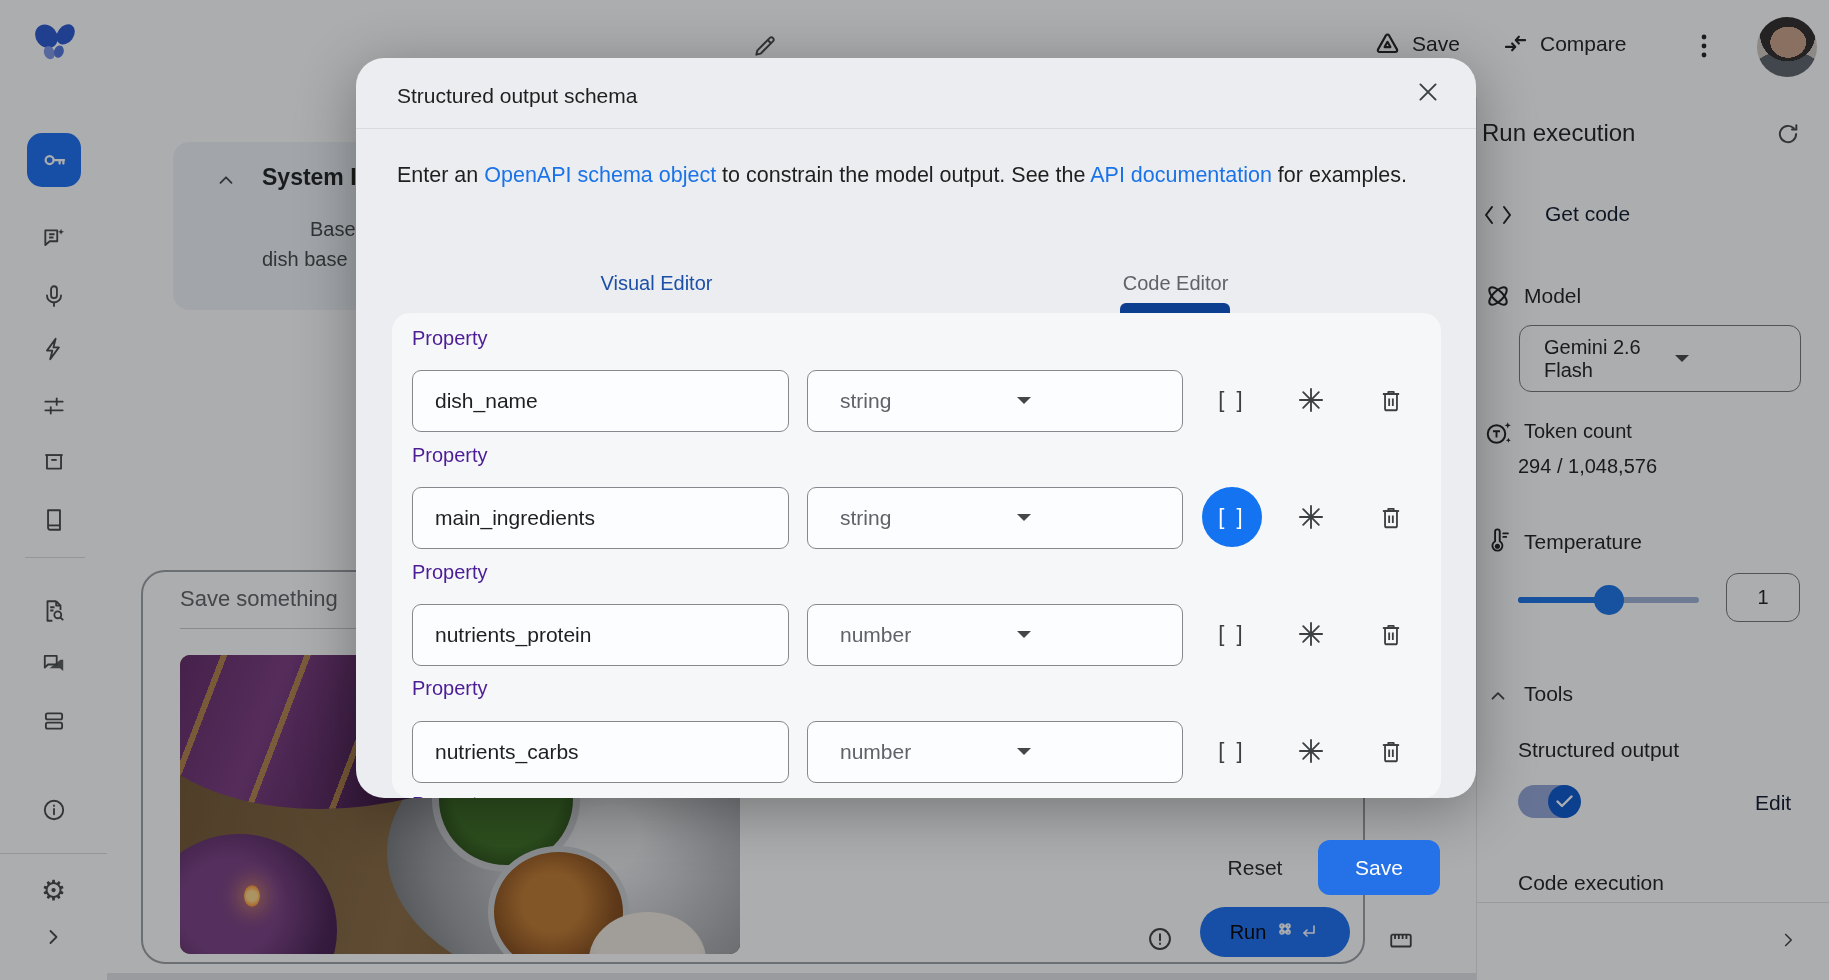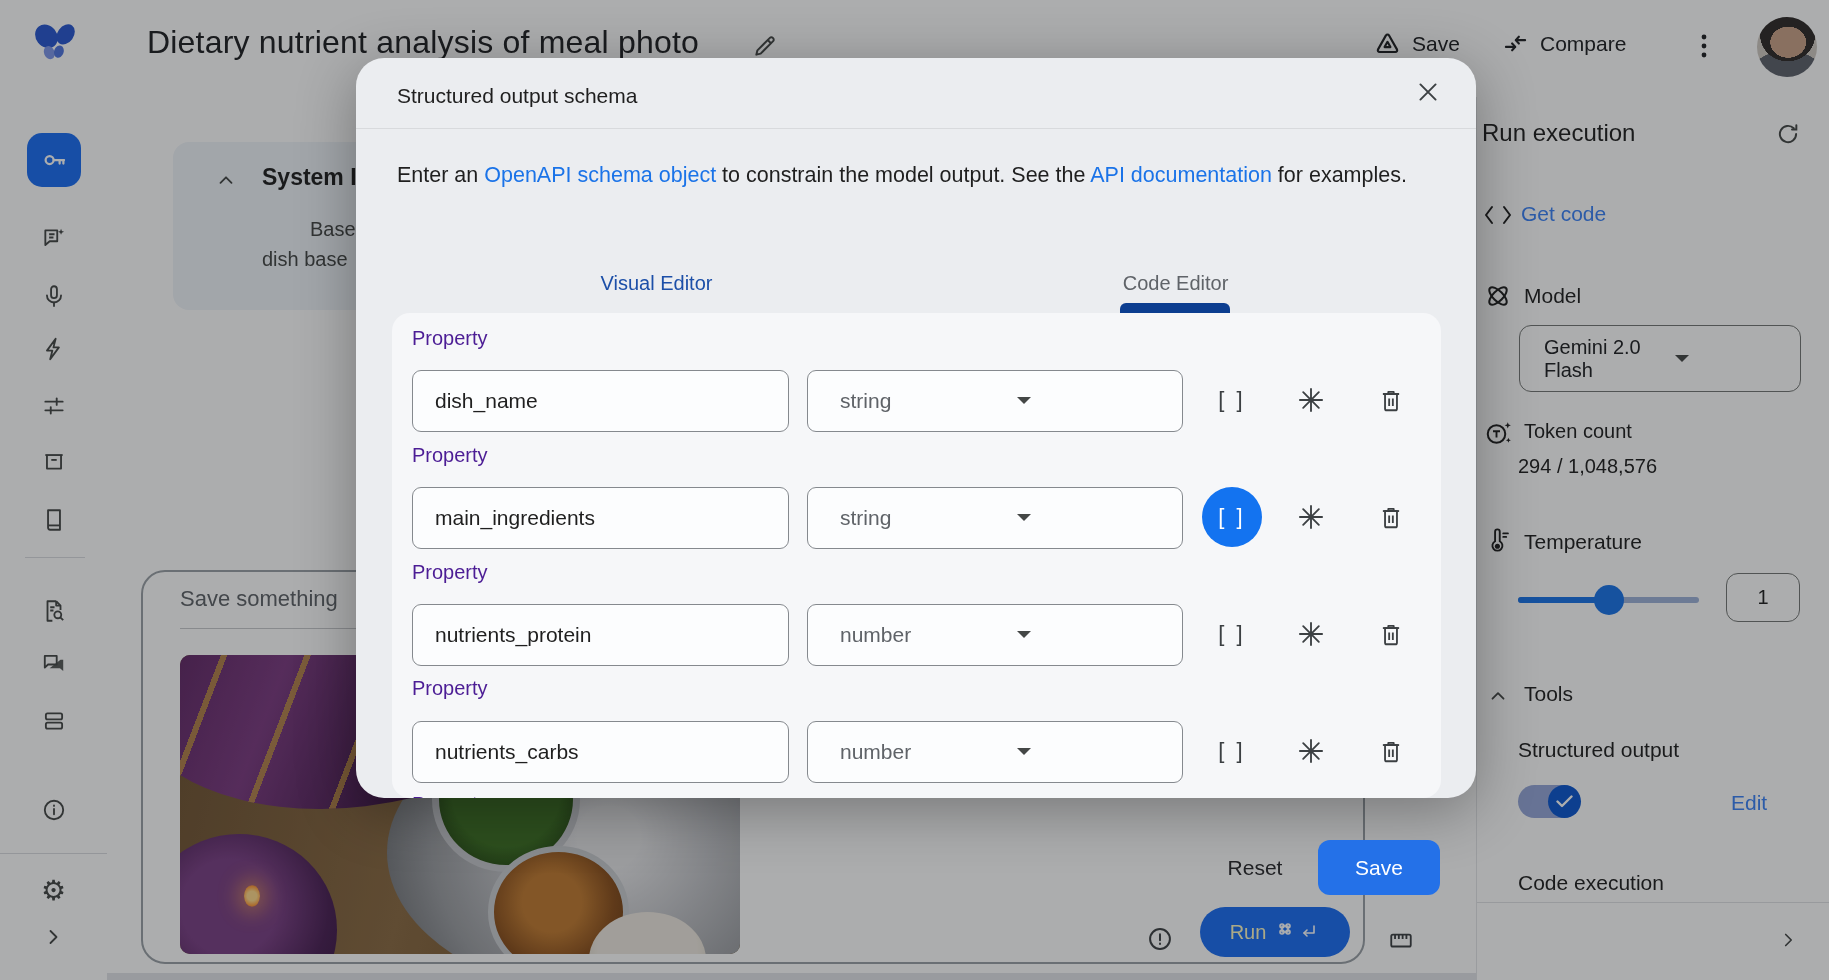--- a/index.html
+++ b/index.html
@@ -51,39 +51,39 @@
   .bowl-brown{position:absolute;left:55%;top:64%;width:23%;height:40%;border-radius:50%;border:6px solid #caccd0;
     background:radial-gradient(circle at 45% 42%,#c07a30 0 30%,#8a4f1c 62%,#5c3413 100%);}
   .bowl-white{position:absolute;left:73%;top:86%;width:21%;height:32%;border-radius:50%;
     background:radial-gradient(circle at 50% 40%,#efe9e0 0 60%,#cfc6b8 100%);}
   .candle{position:absolute;left:-7%;top:60%;width:35%;height:64%;border-radius:50%;
     background:radial-gradient(circle at 45% 38%,#7a3f84 0 30%,#4a2054 62%,#2d1038 100%);}
   .flame{position:absolute;left:11.5%;top:77%;width:16px;height:22px;border-radius:50%;
     background:radial-gradient(circle,#ffd98a 0 35%,#ff9d3c 70%,rgba(255,157,60,0) 100%);
     box-shadow:0 0 18px 8px rgba(255,170,80,.45);}
   .run-btn{position:absolute;left:1093px;top:810px;width:150px;height:50px;border-radius:25px;background:#1b6ef3;
-    display:flex;align-items:center;justify-content:center;gap:10px;color:#fef9c3;font-size:20px;font-weight:500;cursor:pointer;}
+    display:flex;align-items:center;justify-content:center;gap:10px;color:#000000;font-size:20px;font-weight:500;cursor:pointer;}
   .bottom-strip{position:absolute;left:0;right:0;top:876px;height:7px;background:#e2e4e8;}
 
   
   .rpanel{position:absolute;left:1476px;top:97px;width:353px;bottom:0;background:#fff;border-left:1px solid #e3e5e8;z-index:2;}
   .rp-title{position:absolute;left:5px;top:22px;font-size:24px;font-weight:500;color:#1f1f1f;}
   .rp-label{font-size:21px;font-weight:500;color:#1f1f1f;}
   .rp-dropdown{position:absolute;left:42px;top:228px;width:280px;height:65px;border:1.5px solid #747775;border-radius:12px;
     display:flex;align-items:center;cursor:pointer;background:#fff;}
   .rp-dropdown span{margin-left:24px;font-size:20px;color:#202124;flex:1;}
   .slider-track{position:absolute;left:41px;top:500px;width:181px;height:6px;border-radius:3px;background:#9fb3d9;}
   .slider-fill{position:absolute;left:0;top:0;height:6px;width:91px;border-radius:3px;background:#1a73e8;}
   .slider-thumb{position:absolute;left:117px;top:488px;width:30px;height:30px;border-radius:50%;background:#1a73e8;cursor:pointer;}
   .val-box{position:absolute;left:249px;top:476px;width:72px;height:47px;border:1.5px solid #747775;border-radius:12px;
     display:flex;align-items:center;justify-content:center;font-size:20px;color:#1f1f1f;background:#fff;}
   .toggle{position:absolute;left:41px;top:688px;width:62px;height:33px;border-radius:17px;background:#95a7d9;cursor:pointer;}
   .toggle-thumb{position:absolute;right:-1px;top:0;width:33px;height:33px;border-radius:50%;background:#0b57d0;
     display:flex;align-items:center;justify-content:center;}
-  .link-blue{color:#3b82f6;font-weight:500;cursor:pointer;}
+  .link-blue{color:#0f172a;font-weight:500;cursor:pointer;margin-left:24px;}
   .rp-divider{position:absolute;left:0;right:0;top:805px;height:1px;background:#e0e2e5;}
 
   
   .overlay{position:absolute;inset:0;background:rgba(18,19,23,0.35);z-index:10;}
   .modal{position:absolute;left:356px;top:58px;width:1120px;height:740px;background:#ebedf0;border-radius:28px;z-index:20;
     box-shadow:0 12px 60px rgba(0,0,0,.32);}
   .m-title{position:absolute;left:41px;top:26px;font-size:21px;font-weight:500;color:#1f1f1f;}
   .m-close{position:absolute;left:1056px;top:18px;width:32px;height:32px;display:flex;align-items:center;justify-content:center;
     color:#3c4043;cursor:pointer;}
   .m-divider{position:absolute;left:0;right:0;top:70px;height:1px;background:#d8dadd;}
@@ -118,21 +118,20 @@
 
   <div class="topbar">
     <div class="abs" style="left:33px;top:22px;">
       <svg width="46" height="44" viewBox="0 0 48 44">
         <ellipse cx="14" cy="14" rx="11" ry="13" transform="rotate(-38 14 14)" fill="#2857d0"></ellipse>
         <ellipse cx="34" cy="12" rx="8.5" ry="11.5" transform="rotate(36 34 12)" fill="#2857d0"></ellipse>
         <ellipse cx="17" cy="31" rx="5.5" ry="7" transform="rotate(-24 17 31)" fill="#7d96e8"></ellipse>
         <ellipse cx="27" cy="30" rx="5" ry="6.5" transform="rotate(20 27 30)" fill="#4f74dd"></ellipse>
       </svg>
     </div>
-    <div class="app-title">Dietary nutrient analysis of meal photo</div>
     <div class="abs" style="left:752px;top:33px;">
       <svg width="26" height="26" viewBox="0 0 24 24" fill="none" stroke="#444746" stroke-width="1.8" stroke-linejoin="round">
         <path d="M4 20l1-4L16.5 4.5a1.9 1.9 0 0 1 2.7 0l.3.3a1.9 1.9 0 0 1 0 2.7L8 19l-4 1z"></path>
         <path d="M14.5 6.5l3 3"></path>
       </svg>
     </div>
 
     <div class="tb-item" style="left:1374px;top:30px;">
       <span>
         <svg width="27" height="27" viewBox="0 0 24 24" fill="none" stroke="#202124" stroke-width="1.9" stroke-linejoin="round">
@@ -342,21 +341,21 @@
 
     <div class="abs" style="left:6px;top:184px;">
       <svg width="30" height="30" viewBox="0 0 24 24" fill="none" stroke="#1f1f1f" stroke-width="1.6">
         <ellipse cx="12" cy="12" rx="9" ry="4" transform="rotate(45 12 12)"></ellipse>
         <ellipse cx="12" cy="12" rx="9" ry="4" transform="rotate(-45 12 12)"></ellipse>
       </svg>
     </div>
     <div class="abs rp-label" style="left:47px;top:187px;">Model</div>
 
     <div class="rp-dropdown">
-      <span>Gemini 2.0 Flash</span>
+      <span>Gemini 2.6 Flash</span>
       <span style="margin-right:20px;">
         <svg width="16" height="10" viewBox="0 0 16 10" fill="#444746">
             <path d="M1 1l7 7 7-7z"></path>
           </svg>
       </span>
     </div>
 
     <div class="abs" style="left:7px;top:322px;">
       <svg width="30" height="30" viewBox="0 0 24 24" fill="none" stroke="#1f1f1f" stroke-width="1.6">
         <circle cx="10" cy="12" r="7"></circle>

